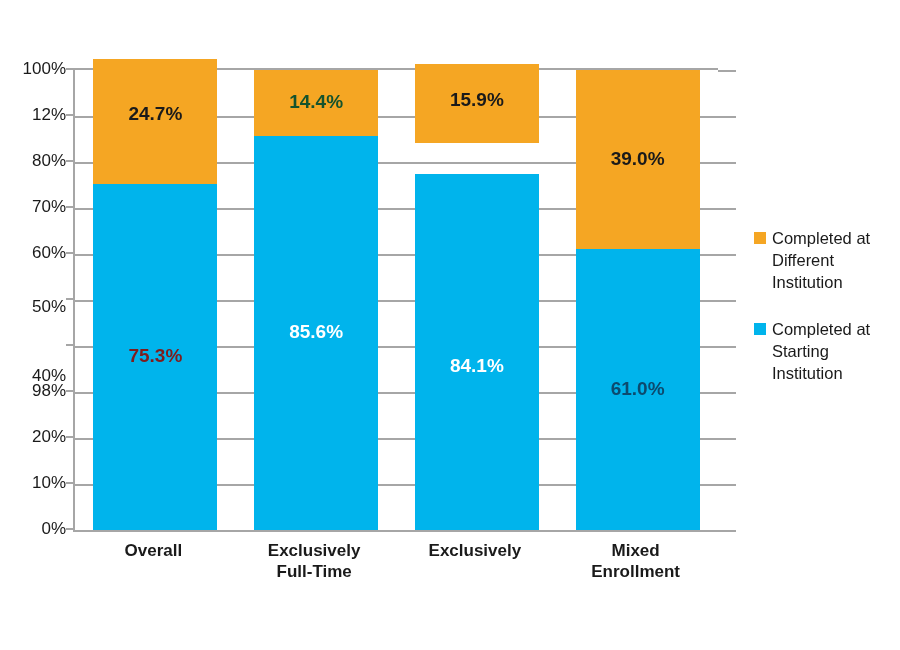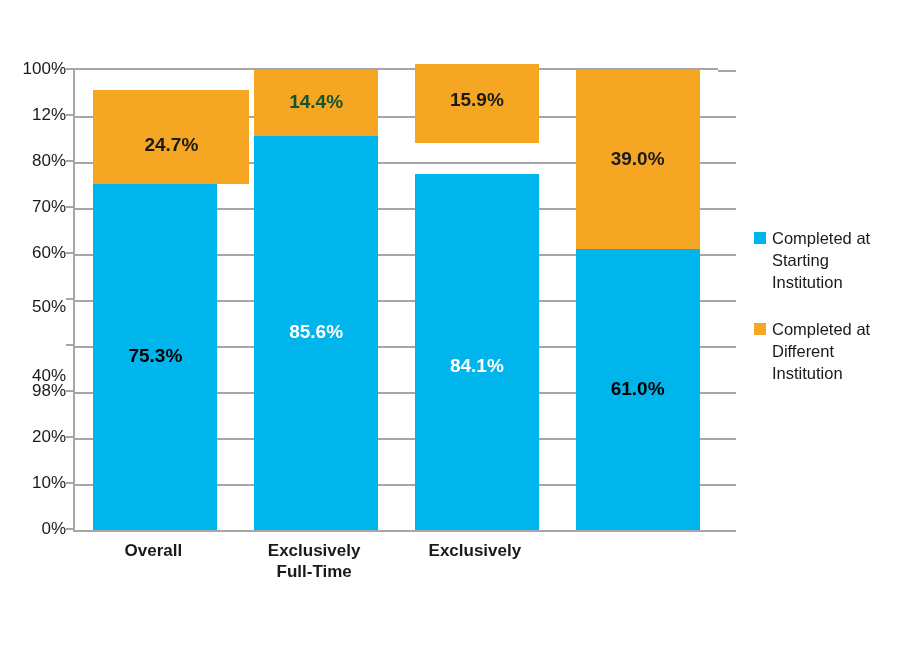--- a/index.html
+++ b/index.html
@@ -198,23 +198,23 @@
       <div class="tick-right" style="top: 184px; left: 643px;"></div>
       <div class="gridline" style="top: 138px;"></div>
       <div class="tick-right" style="top: 138px; left: 643px;"></div>
       <div class="gridline" style="top: 92px;"></div>
       <div class="tick-right" style="top: 92px; left: 643px;"></div>
       <div class="gridline" style="top: 46px;"></div>
       <div class="tick-right" style="top: 46px; left: 643px;"></div>
       <div class="tick-right" style="top: 0px; left: 643px;"></div>
       <div class="bar-group" style="left: 18.375px; width: 124px;">
         <div class="seg seg-blue" style="bottom: 0px; height: 346.38px; background: rgb(0, 180, 236);">
-          <div class="seg-label label-on-blue" style="color: #000000; top: 162.19px;">75.3%</div>
-        </div>
-        <div class="seg seg-orange" style="bottom: 346.38px; height: 94px; background: rgb(245, 166, 35); padding-left: 32px;">
+          <div class="seg-label label-on-blue" style="color: #7f1d1d; top: 162.19px;">75.3%</div>
+        </div>
+        <div class="seg seg-orange" style="bottom: 346.38px; height: 125px; background: rgb(245, 166, 35);">
           <div class="seg-label label-on-orange" style="color: rgb(26, 26, 26); top: 45.81px;">24.7%</div>
         </div>
       </div>
       <div class="bar-group" style="left: 179.125px; width: 124px;">
         <div class="seg seg-blue" style="bottom: 0px; height: 393.76px; background: rgb(0, 180, 236);">
           <div class="seg-label label-on-blue" style="color: rgb(255, 255, 255); top: 185.88px;">85.6%</div>
         </div>
         <div class="seg seg-orange" style="bottom: 393.76px; height: 66.24px; background: rgb(245, 166, 35);">
           <div class="seg-label label-on-orange" style="color: #14532d; top: 22.12px;">14.4%</div>
         </div>
@@ -222,39 +222,43 @@
       <div class="bar-group" style="left: 339.875px; width: 124px;">
         <div class="seg seg-blue" style="bottom: 0px; height: 356px; background: rgb(0, 180, 236);">
           <div class="seg-label label-on-blue" style="color: rgb(255, 255, 255); top: 182.43px;">84.1%</div>
         </div>
         <div class="seg seg-orange" style="bottom: 386.86px; height: 79px; background: rgb(245, 166, 35);">
           <div class="seg-label label-on-orange" style="color: rgb(26, 26, 26); top: 25.57px;">15.9%</div>
         </div>
       </div>
       <div class="bar-group" style="left: 500.625px; width: 124px;">
         <div class="seg seg-blue" style="bottom: 0px; height: 280.6px; background: rgb(0, 180, 236);">
-          <div class="seg-label label-on-blue" style="color: #000000; top: 129.3px;">61.0%</div>
+          <div class="seg-label label-on-blue" style="color: #0c4a6e; top: 129.3px;">61.0%</div>
         </div>
         <div class="seg seg-orange" style="bottom: 280.6px; height: 179.4px; background: rgb(245, 166, 35);">
           <div class="seg-label label-on-orange" style="color: rgb(26, 26, 26); top: 78.7px;">39.0%</div>
         </div>
       </div>
     </div>
 
   <div id="x-axis-labels">
       <div class="x-label" style="left: 0px; width: 160.75px;">
         <span>Overall</span>
       </div>
       <div class="x-label" style="left: 160.75px; width: 160.75px;">
         <span>Exclusively</span>
         <span>Full-Time</span>
       </div>
       <div class="x-label" style="left: 321.5px; width: 160.75px;">
         <span>Exclusively</span>
       </div>
+      <div class="x-label" style="left: 482.25px; width: 160.75px;">
+        <span>Mixed</span>
+        <span>Enrollment</span>
+      </div>
     </div>
 
   <div id="legend">
+      <div class="legend-entry"><span class="legend-swatch" style="background: rgb(245, 166, 35);"></span><span>Completed at Different Institution</span></div>
       <div class="legend-entry"><span class="legend-swatch" style="background: rgb(0, 180, 236);"></span><span>Completed at Starting Institution</span></div>
-      <div class="legend-entry"><span class="legend-swatch" style="background: rgb(245, 166, 35);"></span><span>Completed at Different Institution</span></div>
     </div>
 
 </div>
 
 </body></html>

